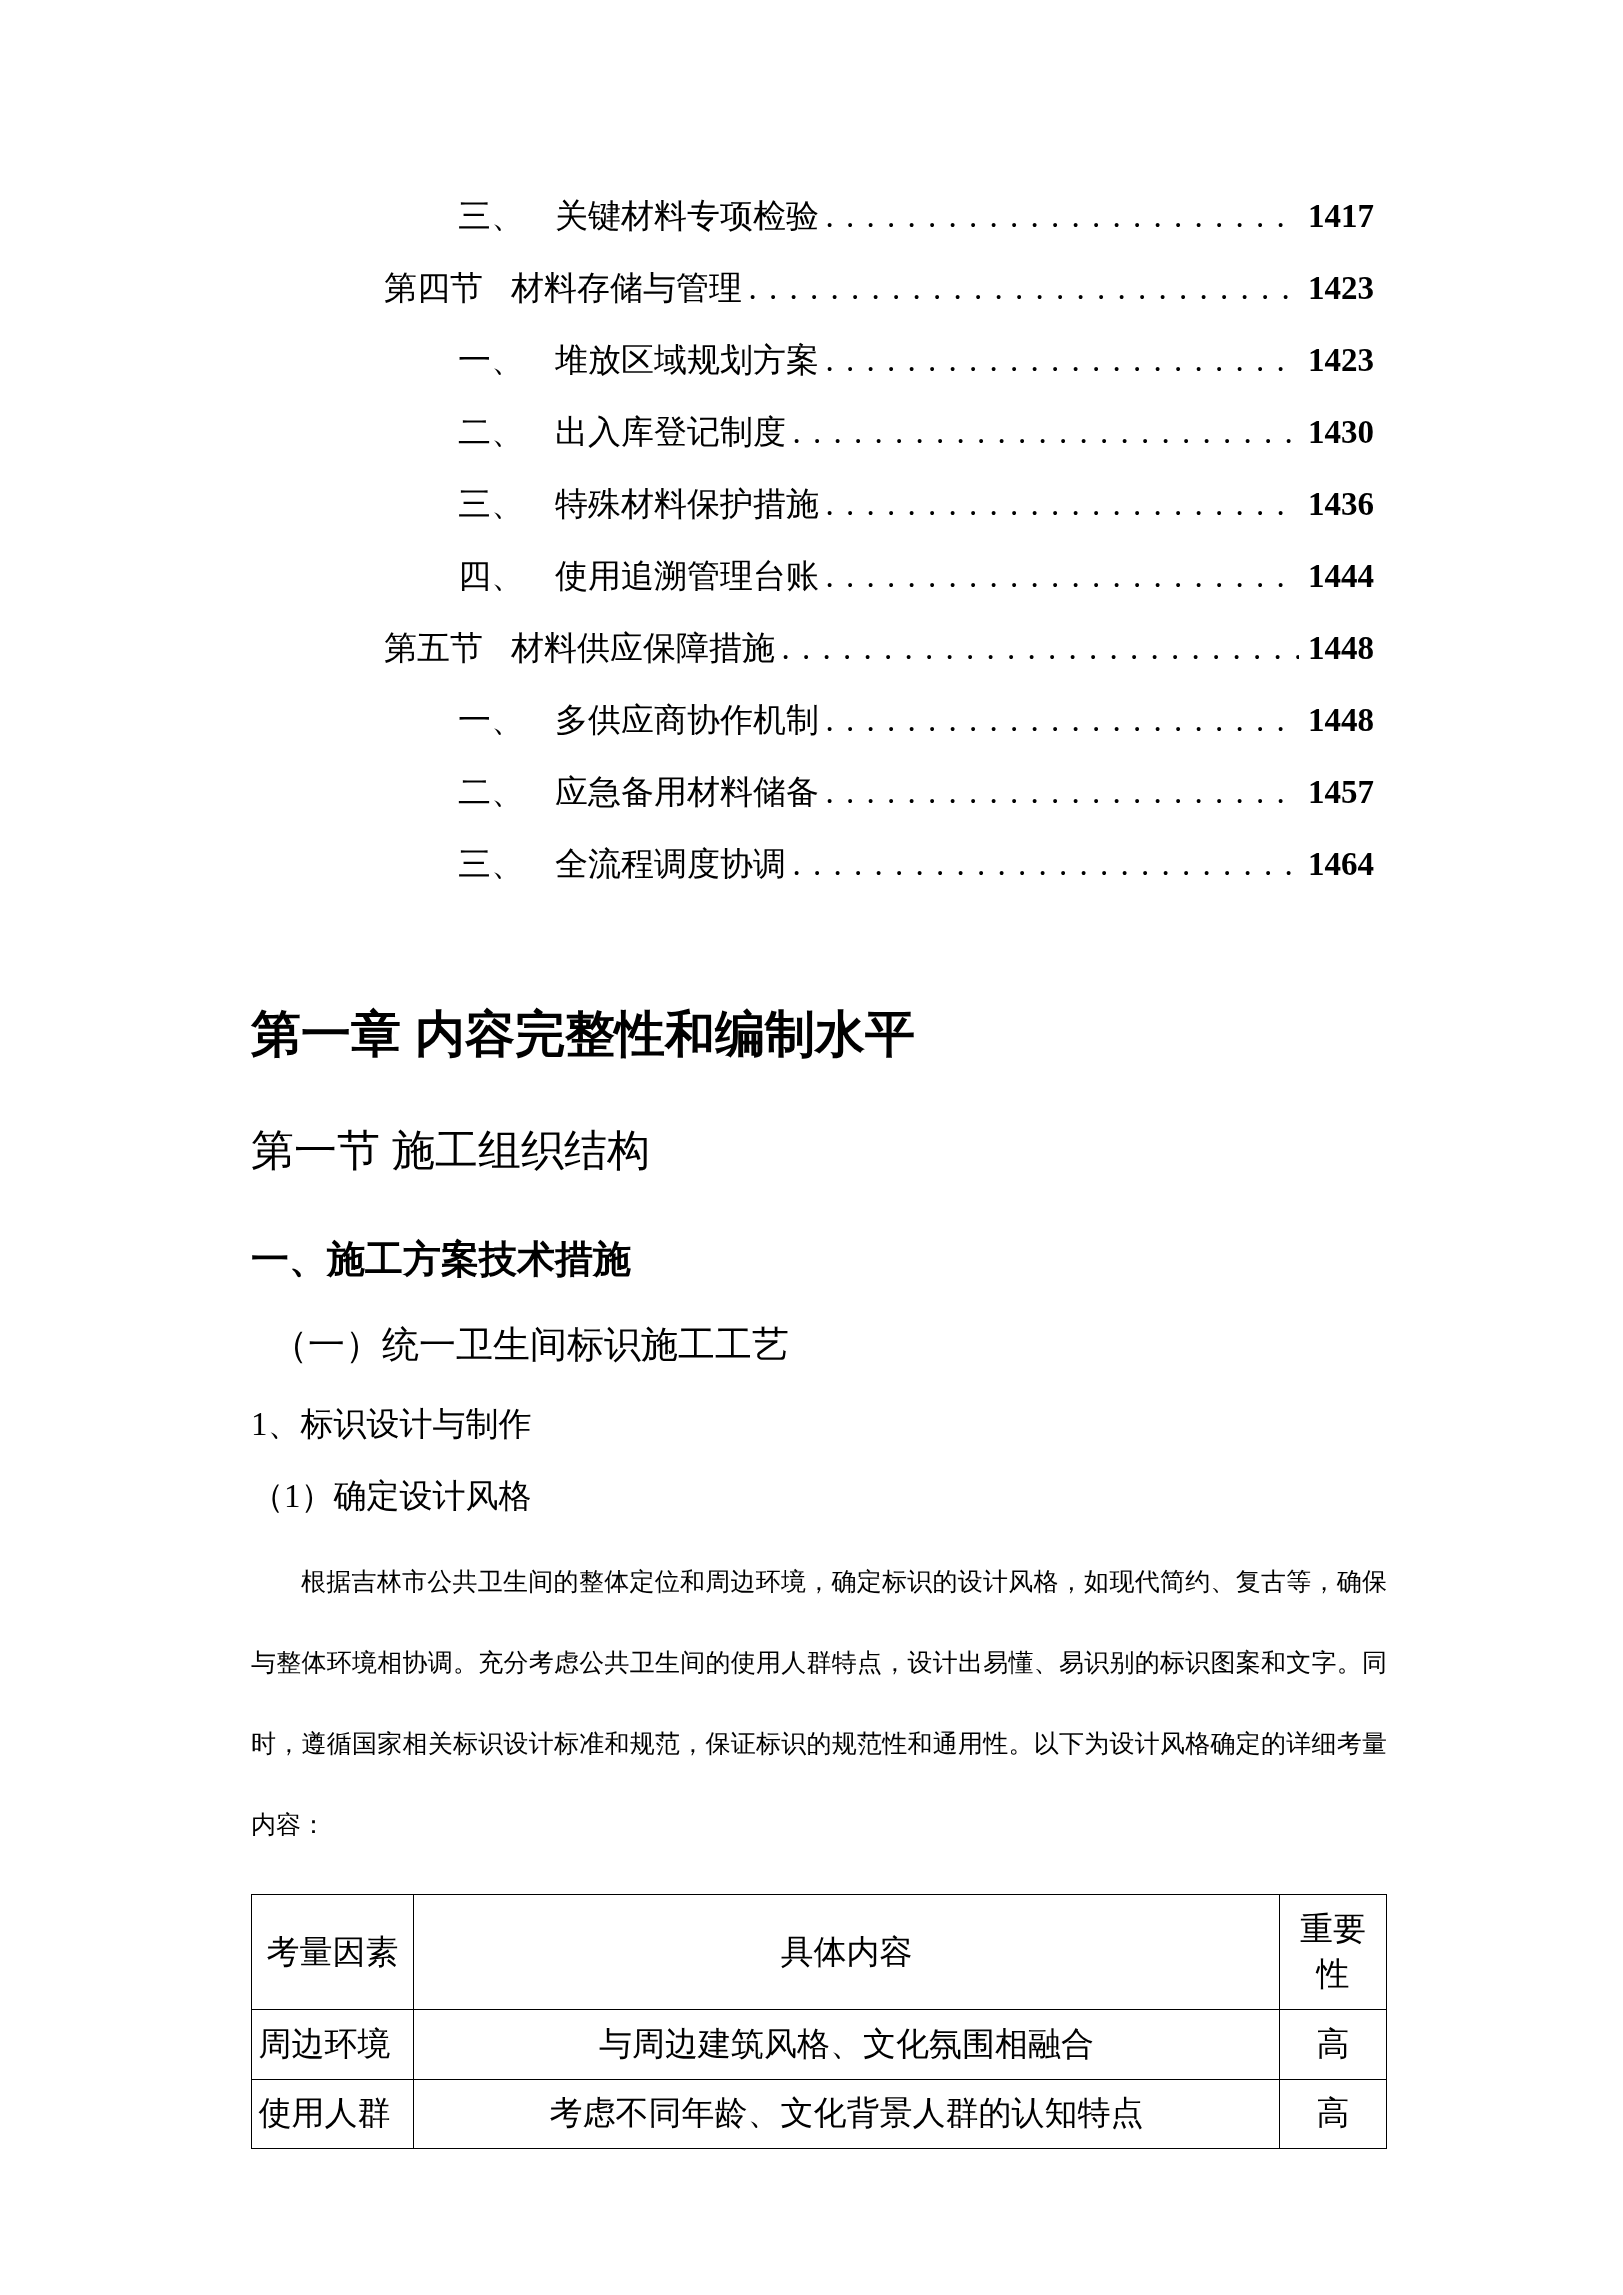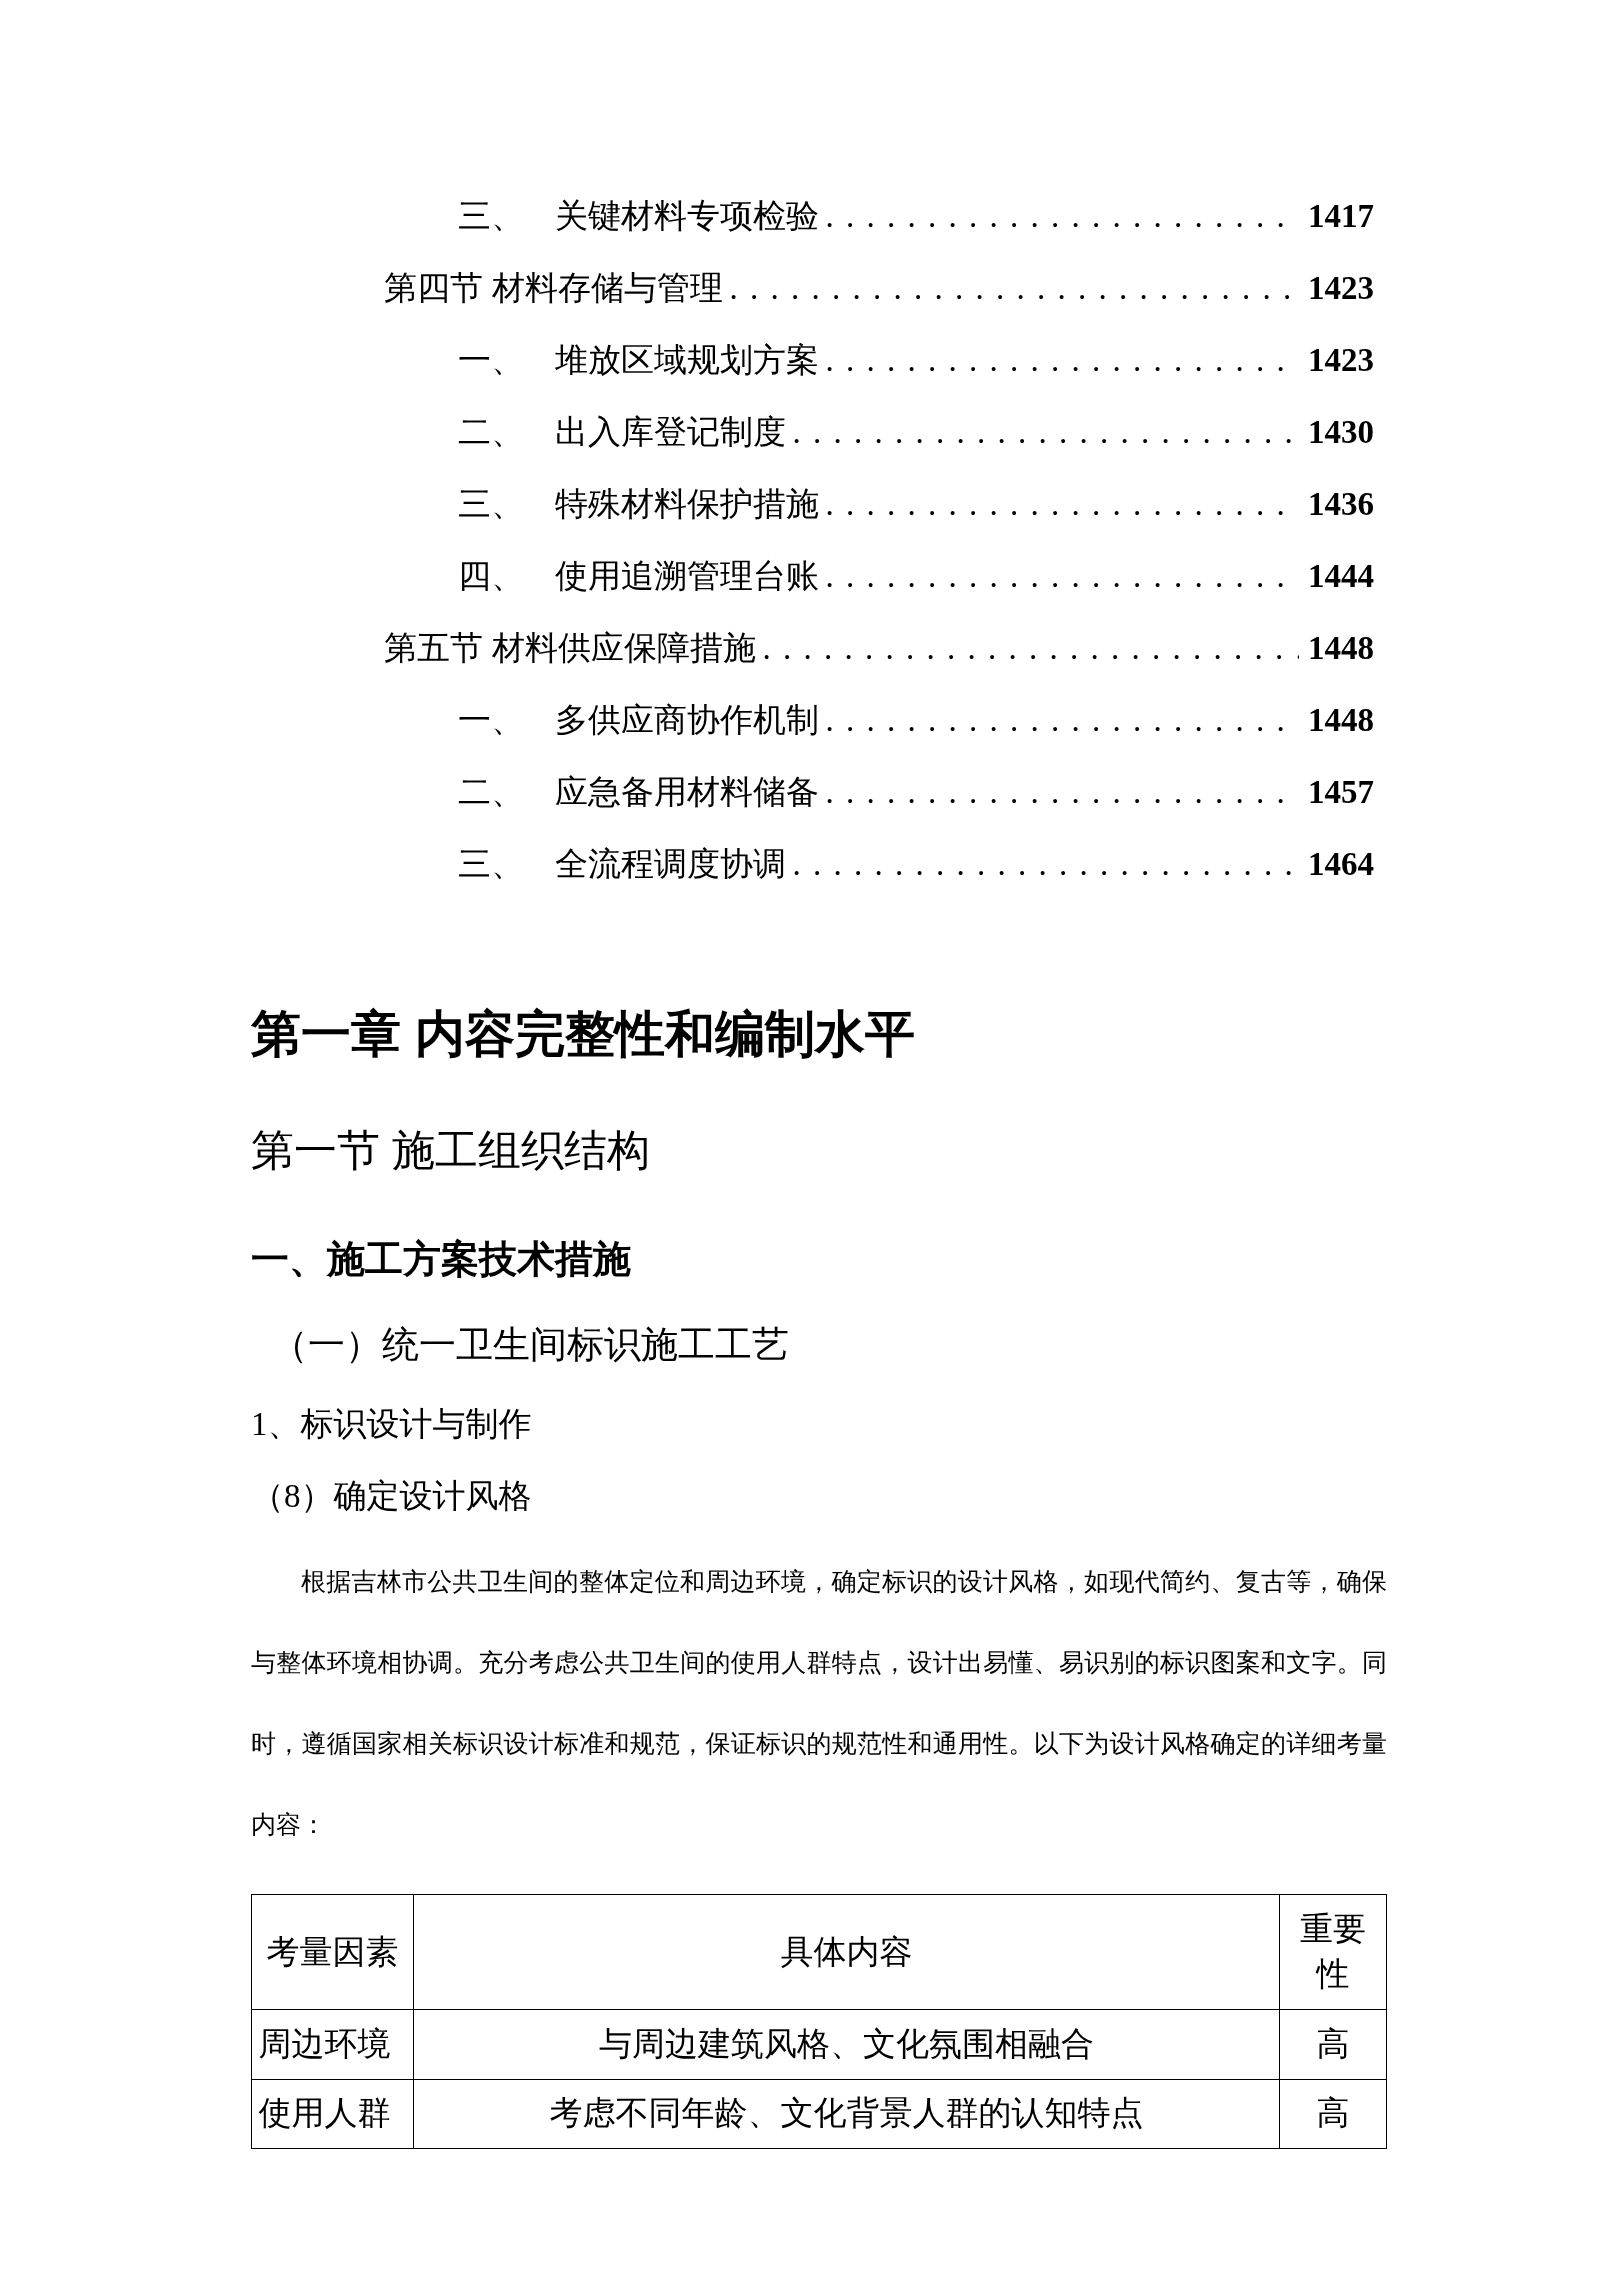--- a/index.html
+++ b/index.html
@@ -21,21 +21,21 @@
   .toc { width: 100%; }
   .toc-item {
     display: flex;
     align-items: baseline;
     font-size: 33px;
     line-height: 72px;
     white-space: nowrap;
   }
   .toc-item.level1 { padding-left: 133px; }
   .toc-item.level2 { padding-left: 207px; }
-  .toc-item.level1 .toc-num { margin-right: 9px; }
+  .toc-item.level1 .toc-num { margin-right: 28px; }
   .toc-item.level2 .toc-num { margin-right: 31px; }
   .toc-leader {
     flex: 1;
     overflow: hidden;
     white-space: nowrap;
     margin: 0 9.2px 0 6.5px;
   }
   .toc-leader::after {
     content: ". . . . . . . . . . . . . . . . . . . . . . . . . . . . . . . . . . . . . . . . . . . . . . . . . . . . . . . . . . . . . . . . . . . . . . . . . . . .";
     letter-spacing: 2px;
@@ -190,21 +190,21 @@
         <span class="toc-leader"></span>
         <span class="toc-page">1464</span>
       </div>
     </div>
 
   <h1 class="chapter-heading">第一章 内容完整性和编制水平</h1>
   <h2 class="section-heading">第一节 施工组织结构</h2>
   <h3 class="sub1-heading">一、施工方案技术措施</h3>
   <div class="sub2-heading">（一）统一卫生间标识施工工艺</div>
   <div class="sub3-heading">1、标识设计与制作</div>
-  <div class="sub4-heading">（8）确定设计风格</div>
+  <div class="sub4-heading">（1）确定设计风格</div>
 
   <p class="body-paragraph">根据吉林市公共卫生间的整体定位和周边环境，确定标识的设计风格，如现代简约、复古等，确保与整体环境相协调。充分考虑公共卫生间的使用人群特点，设计出易懂、易识别的标识图案和文字。同时，遵循国家相关标识设计标准和规范，保证标识的规范性和通用性。以下为设计风格确定的详细考量内容：</p>
 
   <table class="factors-table">
     <colgroup>
       <col class="c1">
         <col class="c2">
         <col class="c3">
     </colgroup>
     <thead>

